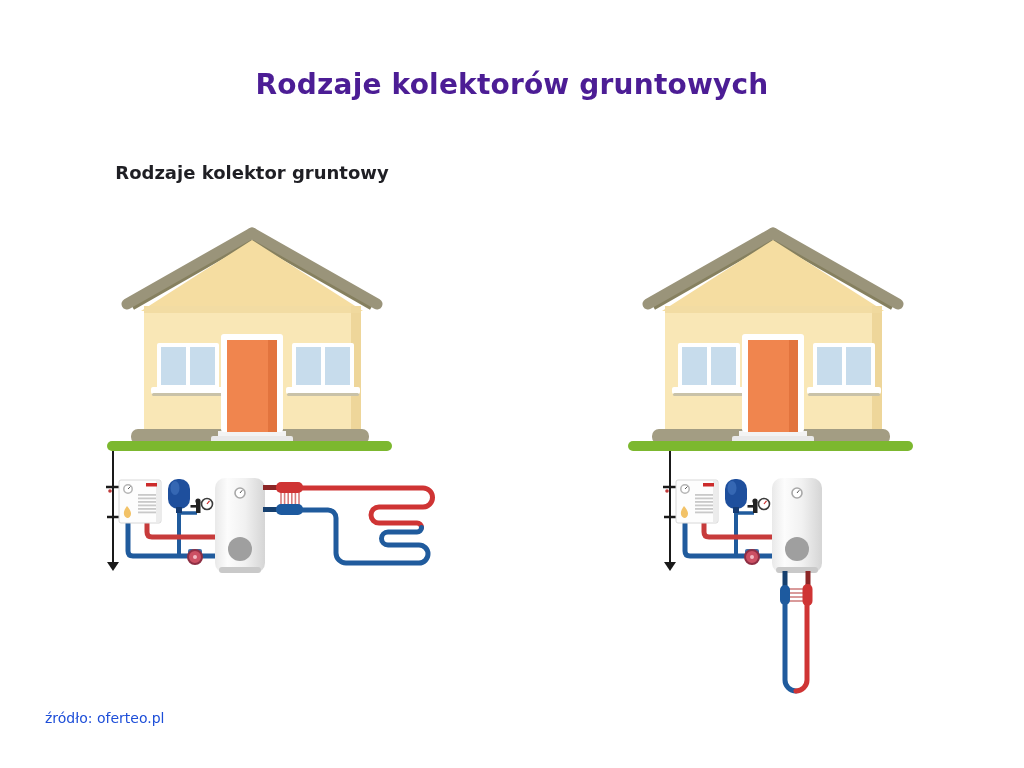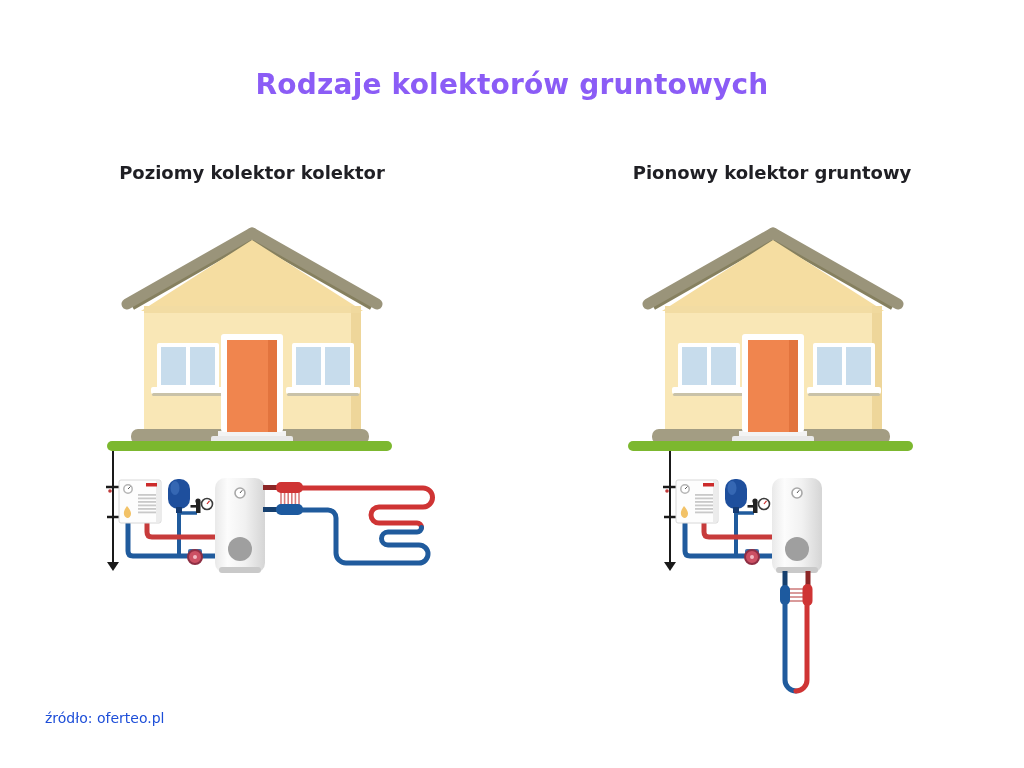--- a/index.html
+++ b/index.html
@@ -2,43 +2,42 @@
 <html><head>
 <meta charset="utf-8">
 <style>
   html,body{margin:0;padding:0;background:#ffffff;}
   .stage{
     position:relative;width:1024px;height:768px;background:#ffffff;
     font-family:"DejaVu Sans","Liberation Sans",sans-serif;overflow:hidden;
   }
   .title{
     position:absolute;top:68px;left:0;width:1024px;text-align:center;
-    font-size:28px;font-weight:700;color:#8b5cf6;letter-spacing:.2px;
+    font-size:28px;font-weight:700;color:#4c1d95;letter-spacing:.2px;
   }
   .subheading{
     position:absolute;top:162px;width:424px;text-align:center;
     font-size:18px;font-weight:700;color:#1f1f24;
   }
   .subheading.left{left:40px;}
   .subheading.right{left:560px;}
   .source{
     position:absolute;left:45px;top:710px;
     font-size:14px;color:#1d4ed8;font-weight:500;
   }
   svg{position:absolute;left:0;top:0;}
   .pipe{fill:none;stroke-linecap:round;stroke-linejoin:round;}
 </style>
 </head>
 <body>
 
 <div class="stage">
 
   <div class="title">Rodzaje kolektorów gruntowych</div>
-  <div class="subheading left">Poziomy kolektor kolektor</div>
-  <div class="subheading right">Pionowy kolektor gruntowy</div>
+  <div class="subheading left">Rodzaje kolektor gruntowy</div>
 
   <svg width="1024" height="768" viewBox="0 0 1024 768" aria-hidden="true">
     <defs>
       <linearGradient id="tankGrad" x1="0" y1="0" x2="1" y2="0">
         <stop offset="0" stop-color="#e9e9e9"></stop>
         <stop offset="0.25" stop-color="#fcfcfc"></stop>
         <stop offset="0.6" stop-color="#f1f1f1"></stop>
         <stop offset="1" stop-color="#d5d5d5"></stop>
       </linearGradient>
 

